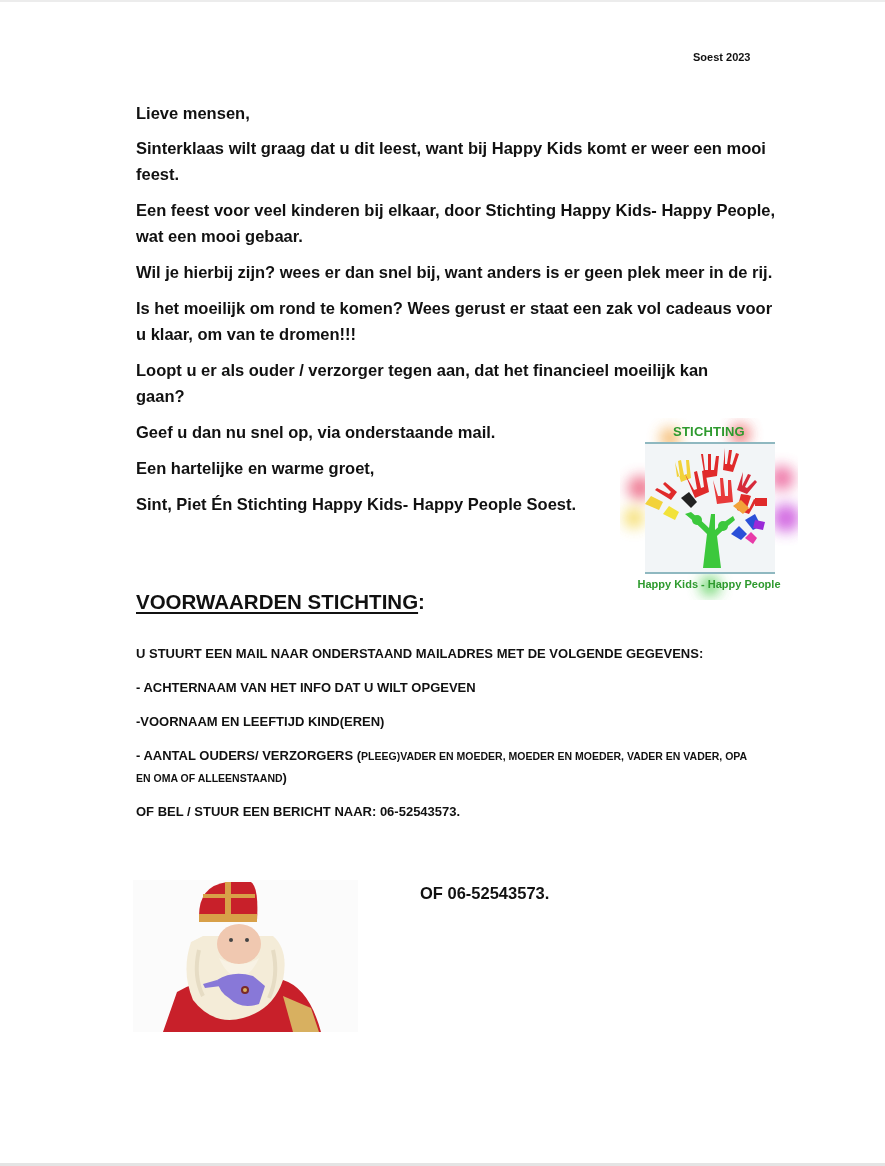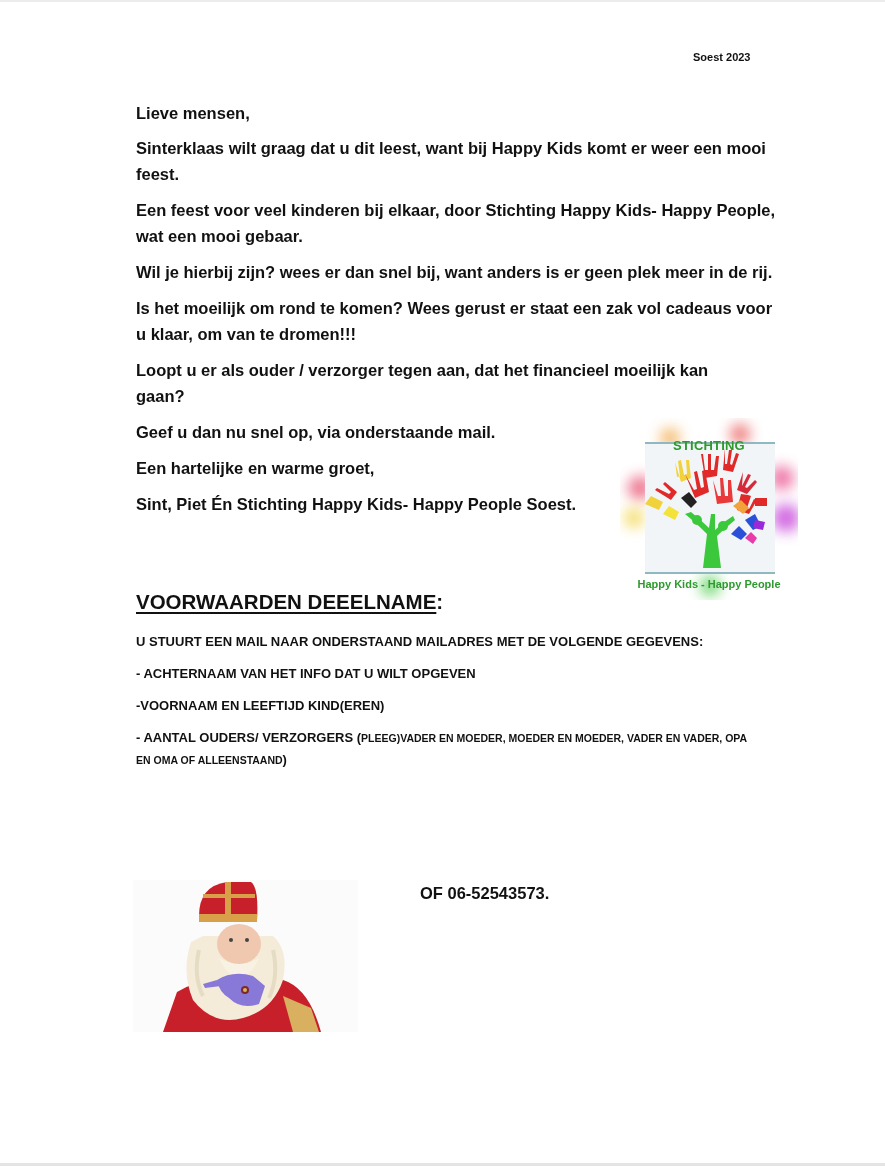--- a/index.html
+++ b/index.html
@@ -39,21 +39,21 @@
     }
     .letter p.greeting { margin-bottom: 9px; }
     .letter p.narrow { width: 470px; }
 
     .logo {
       position: absolute;
       left: 620px; top: 418px;
       width: 178px; height: 182px;
     }
     .logo-title {
-      position: absolute; left: 0; top: 20px; width: 178px; text-align: center;
+      position: absolute; left: 0; top: 6px; width: 178px; text-align: center;
       font-size: 13px; font-weight: bold; color: #2e9a2e;
       letter-spacing: 0.2px;
     }
     .logo-caption {
       position: absolute; left: 0; top: 160px; width: 178px; text-align: center;
       font-size: 11px; font-weight: bold; color: #2e9a2e;
     }
     .logo-art {
       position: absolute; left: 25px; top: 24px; width: 130px; height: 128px;
       background: #f2f5f7;
@@ -68,21 +68,21 @@
     }
     .section-heading .u { text-decoration: underline; text-underline-offset: 3px; }
 
     .conditions {
       position: absolute;
       left: 136px; top: 631px;
       width: 620px;
       font-size: 13px; font-weight: bold;
       line-height: 22px;
     }
-    .conditions p { margin: 0 0 10px 0; }
+    .conditions p { margin: 12px 0 10px 0; }
     .conditions .small { font-size: 10.5px; }
 
     .santa {
       position: absolute;
       left: 133px; top: 880px;
       width: 225px; height: 152px;
     }
 
     .cta {
       position: absolute;
@@ -160,28 +160,29 @@
         <path d="M110 62 l12 0 l0 -8 l-12 0 z" fill="#e02a2a"></path>
         <path d="M100 94 l8 6 l4 -6 l-6 -6 z" fill="#e83aa8"></path>
       </g>
     </svg>
   </div>
   <div class="logo-title">STICHTING</div>
   <div class="logo-caption">Happy Kids - Happy People</div>
 </div>
 
 <div class="section-heading">
-  <span class="u">VOORWAARDEN DEEELNAME</span><span>:</span>
+  <span class="u">VOORWAARDEN STICHTING</span><span>:</span>
 </div>
 
 <div class="conditions">
   <p>U STUURT EEN MAIL NAAR ONDERSTAAND MAILADRES MET DE VOLGENDE GEGEVENS:</p>
   <p>- ACHTERNAAM VAN HET INFO DAT U WILT OPGEVEN</p>
   <p>-VOORNAAM EN LEEFTIJD KIND(EREN)</p>
   <p><span>- AANTAL OUDERS/ VERZORGERS (</span><span class="small">PLEEG)VADER EN MOEDER, MOEDER EN MOEDER, VADER EN VADER, OPA EN OMA OF ALLEENSTAAND</span><span>)</span></p>
+  <p>OF BEL / STUUR EEN BERICHT NAAR: 06-52543573.</p>
 </div>
 
 <div class="santa">
   <svg width="225" height="152" viewBox="0 0 225 152">
     <rect x="0" y="0" width="225" height="152" fill="#fbfbfb"></rect>
 
     <path d="M30 152 L44 112 Q70 96 100 104 L150 100 Q176 108 188 152 Z" fill="#c8202a"></path>
     <path d="M150 116 L178 128 L186 152 L160 152 Z" fill="#d8b060"></path>
 
     <path d="M58 62 Q48 92 60 120 Q80 146 110 138 Q140 130 150 100 Q156 70 140 56 L70 56 Z" fill="#f4ecd8"></path>

